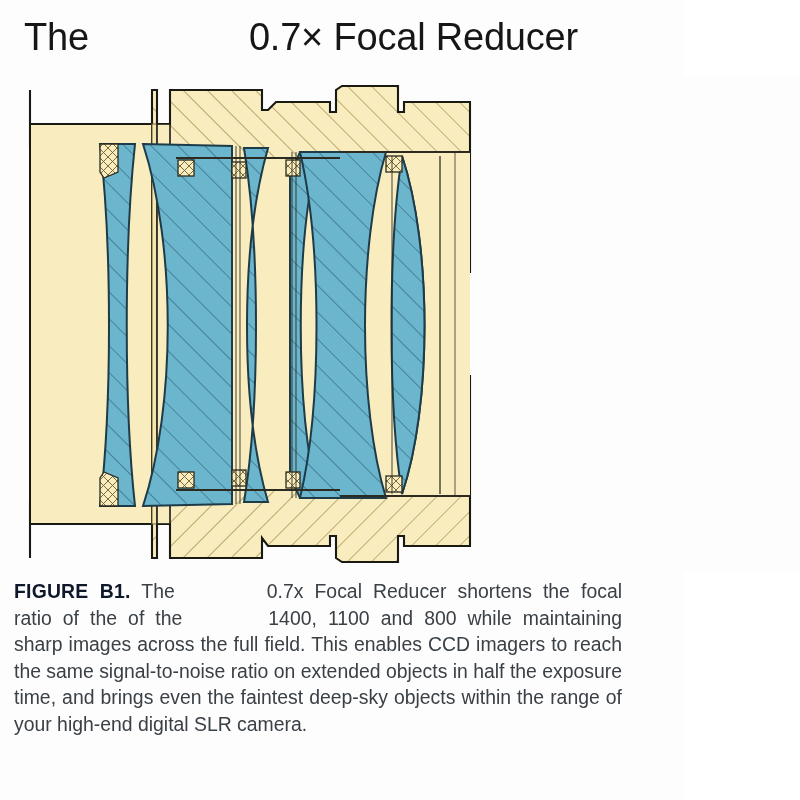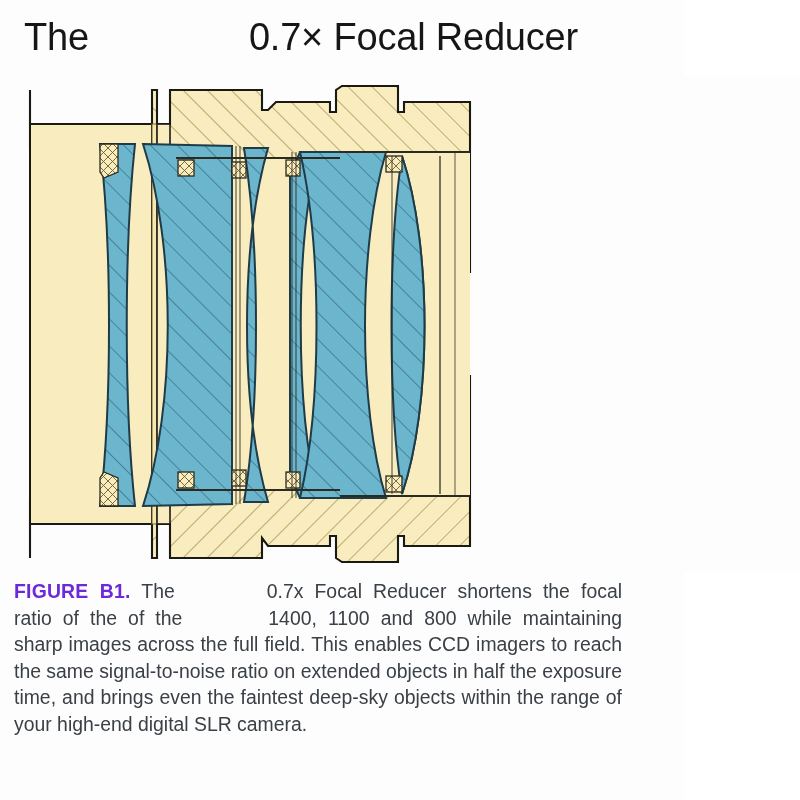--- a/index.html
+++ b/index.html
@@ -54,21 +54,21 @@
     left: 14px; top: 578px;
     width: 608px;
     font-size: 19.4px;
     line-height: 26.6px;
     color: #3a4046;
     text-align: justify;
     text-justify: inter-word;
   }
   #caption .figlabel {
     font-weight: bold;
-    color: #6d28d9;
+    color: #0f172a;
     letter-spacing: 0.2px;
   }
   .cap-gap-1 { display: inline-block; width: 92px; }
   .cap-gap-2 { display: inline-block; width: 86px; }
 </style>
 </head>
 <body>
 
 <div id="page">
 

